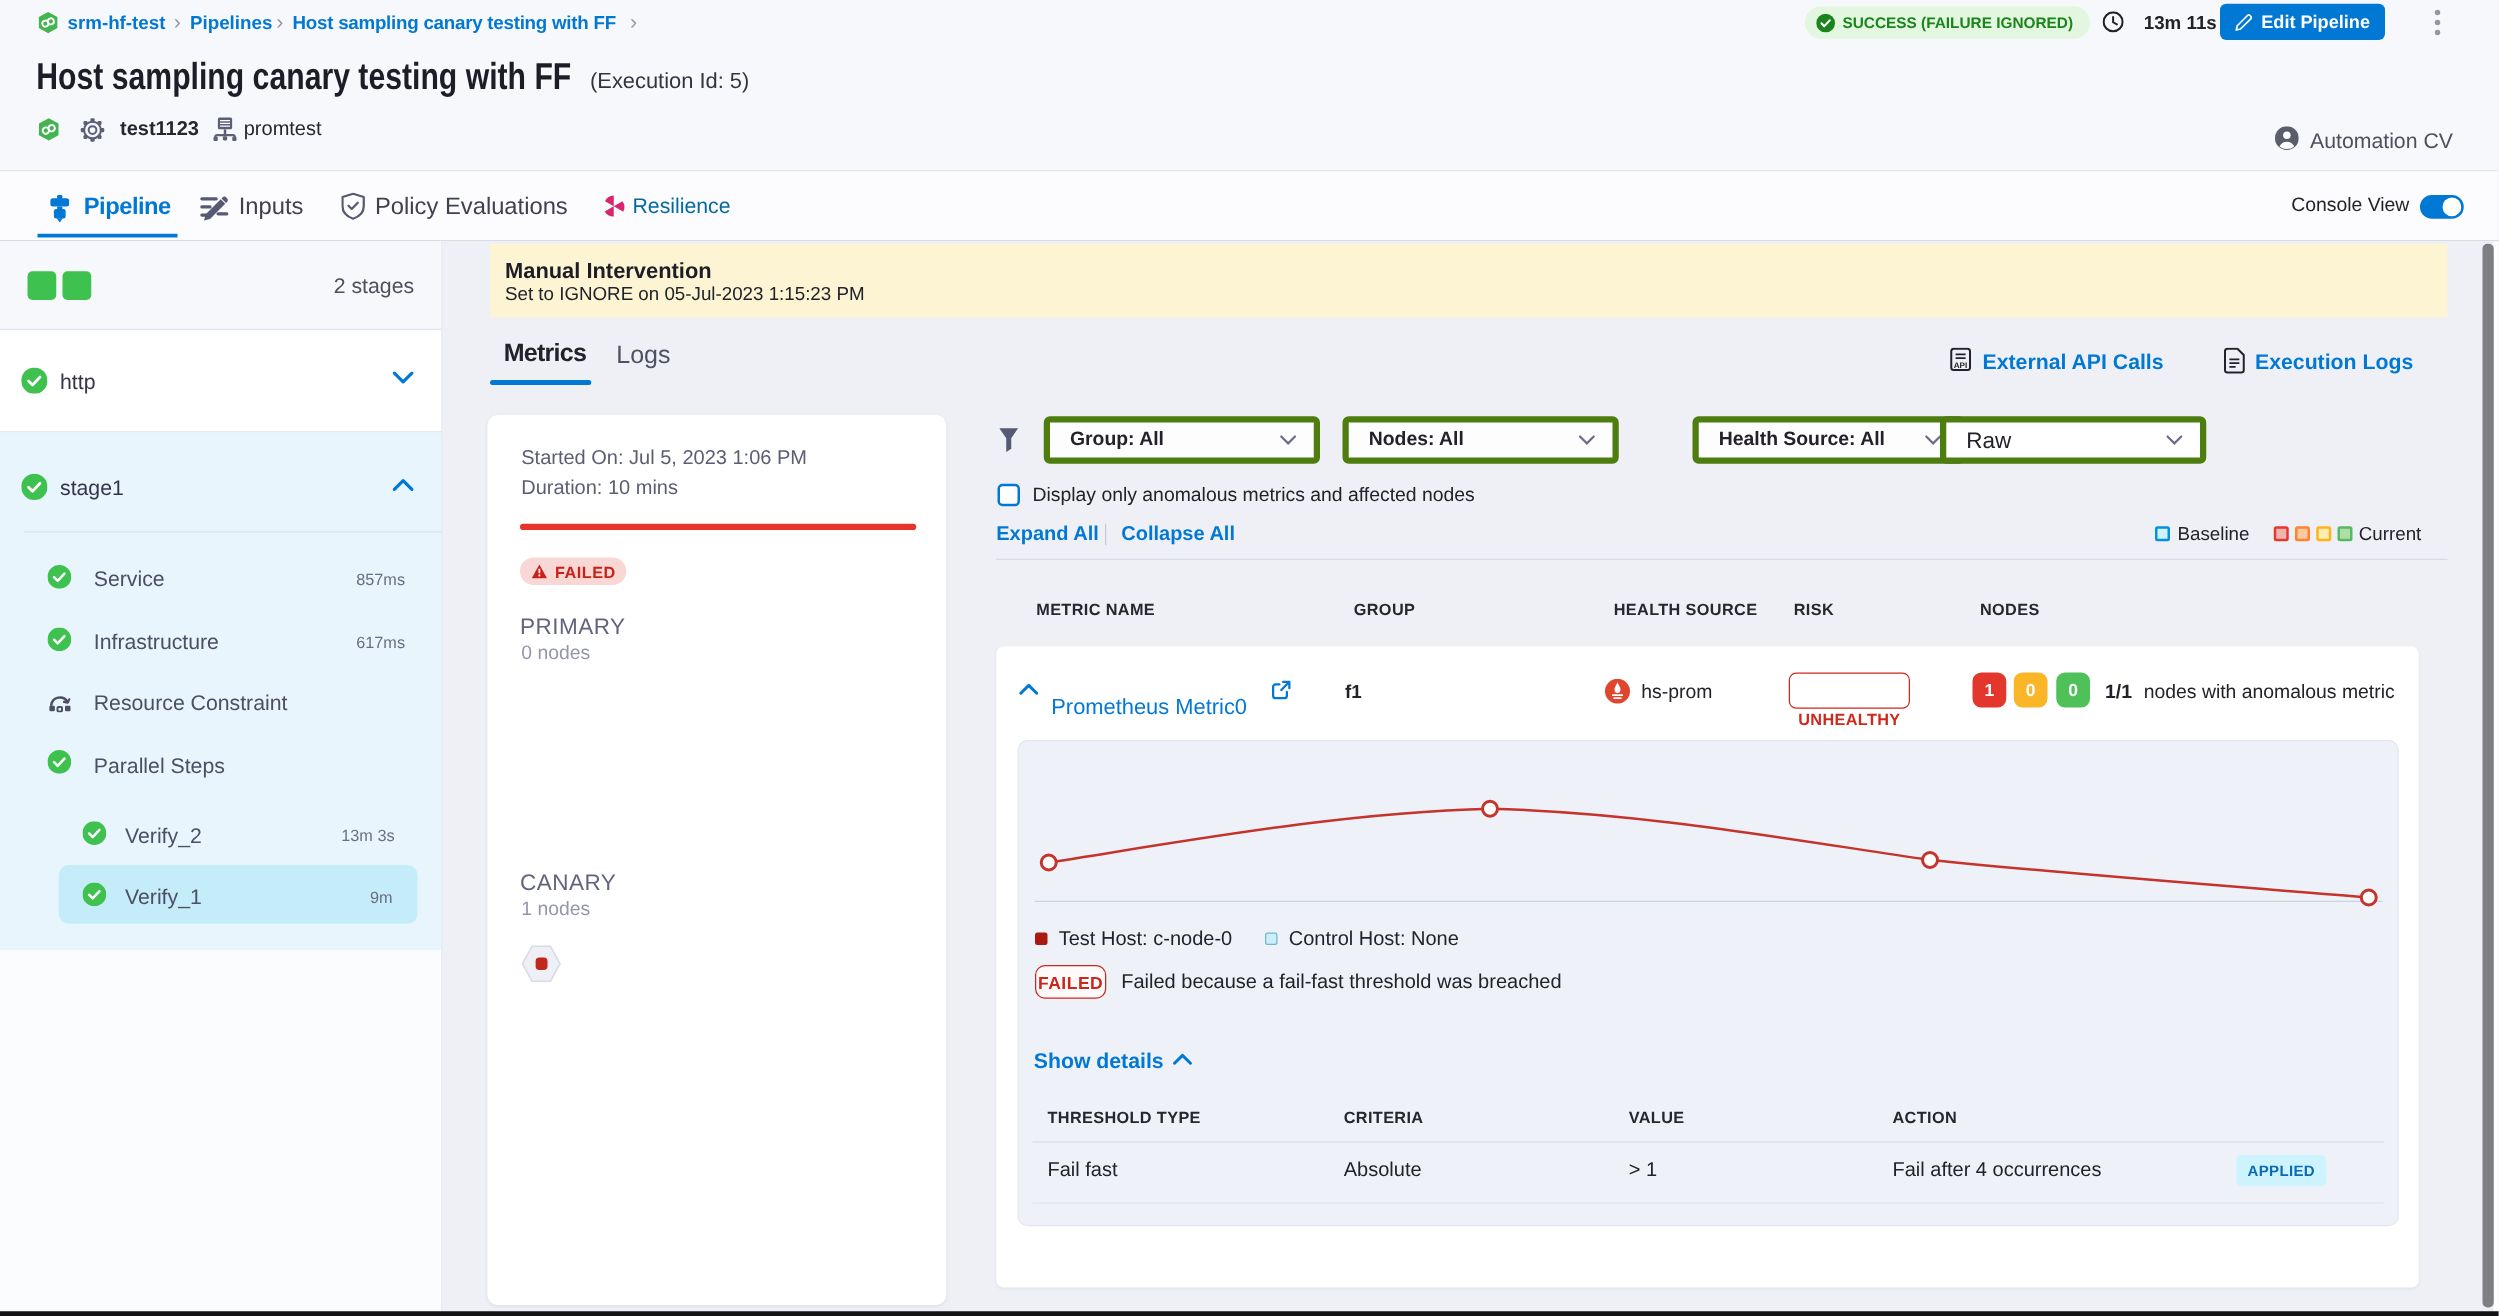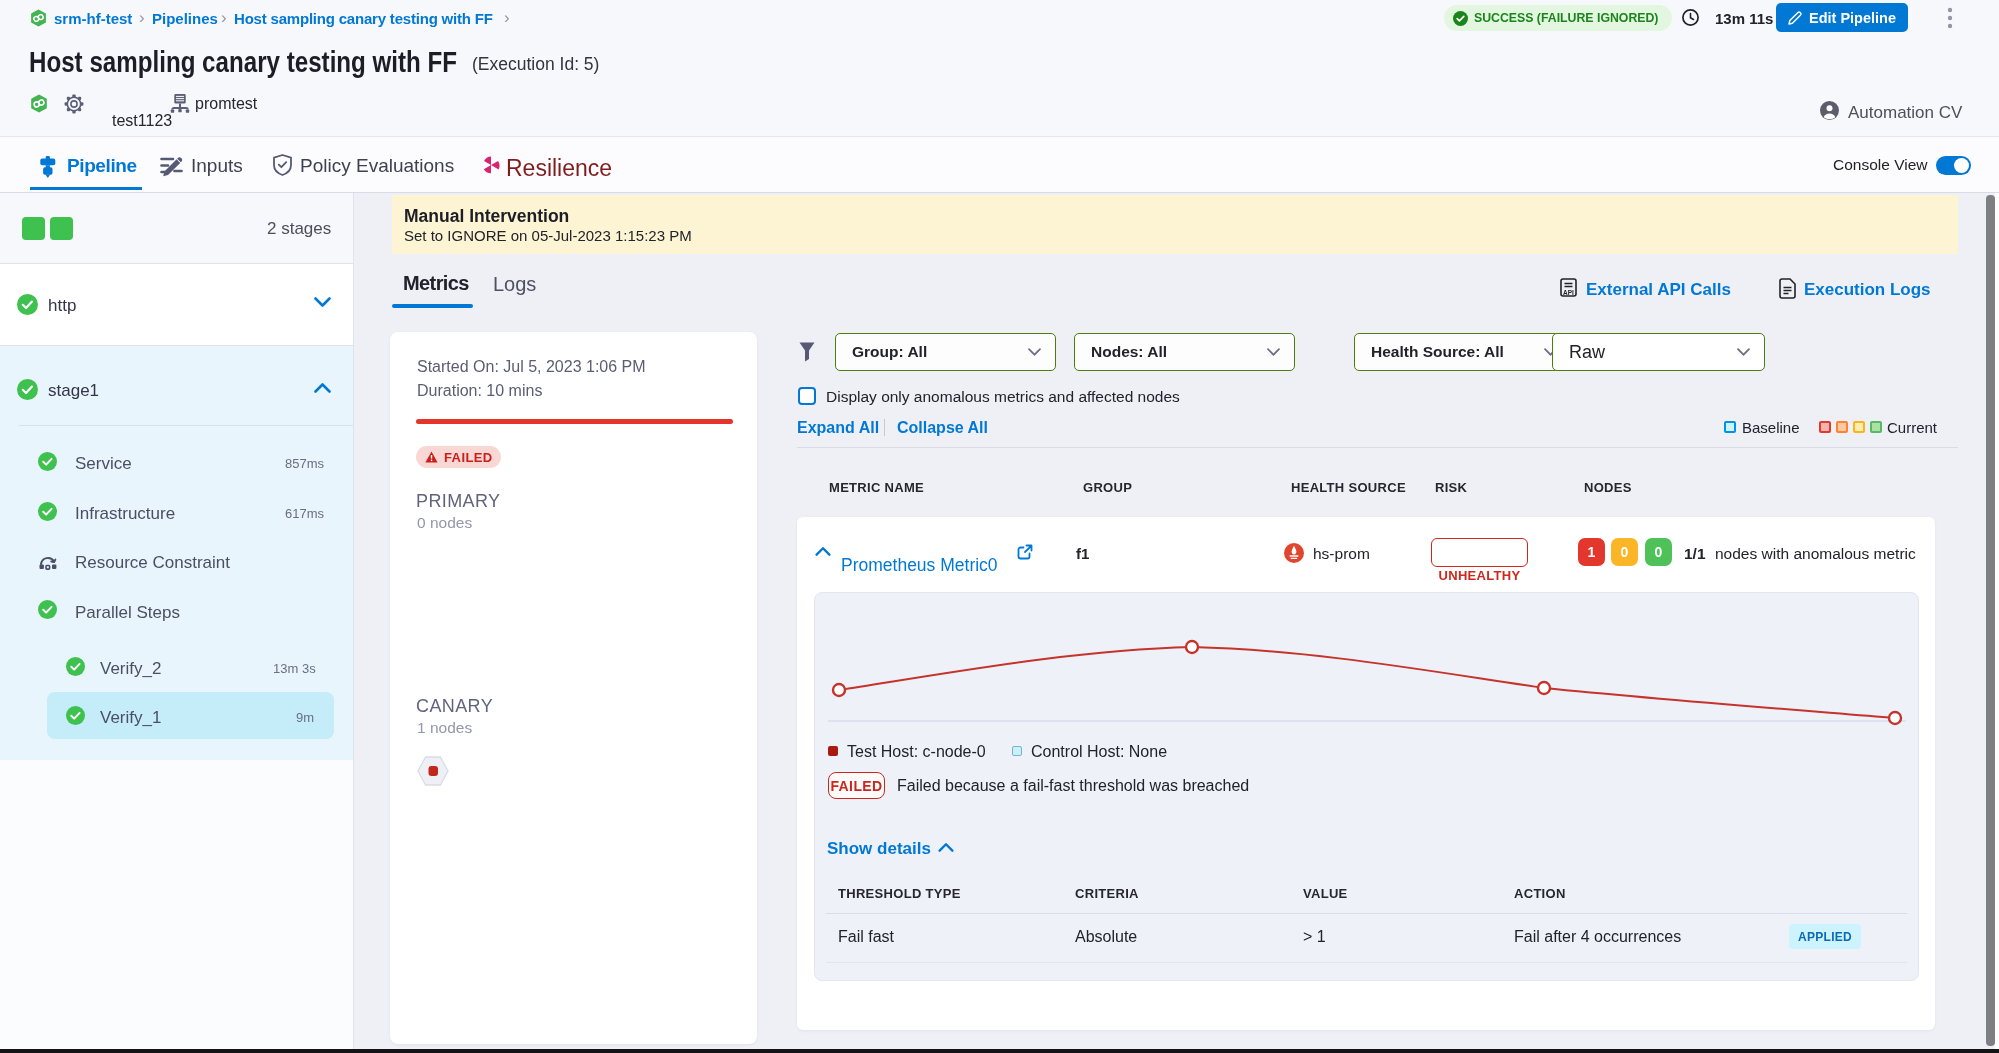--- a/index.html
+++ b/index.html
@@ -4,21 +4,21 @@
 <style>
 * { margin:0; padding:0; box-sizing:border-box; }
 html,body { width:1999px; height:1053px; overflow:hidden; }
 body { font-family:"Liberation Sans", sans-serif; color:#22222a; background:#eef0f6; position:relative; }
 .abs { position:absolute; }
 #hdr { position:absolute; left:0; top:0; width:1999px; height:136px; background:#f7f8fc; }
 #tabbar { position:absolute; left:0; top:136px; width:1999px; height:57px; background:#fcfcfe; border-top:1px solid #e3e5ef; border-bottom:1px solid #d9dbe7; }
 #content { position:absolute; left:0; top:193px; width:1999px; height:856px; background:#eef0f6; }
 #sidebar { position:absolute; left:0; top:193px; width:354px; height:856px; background:#fafcfe; border-right:1px solid #e1e4ef; }
 #botbar { position:absolute; left:0; top:1049px; width:1999px; height:3.6px; background:#131316; }
-.dd { top:333px; height:38px; background:#fdfdfe; border:1px solid #4d7c0f; border-radius:5px; display:flex; align-items:center; justify-content:space-between; padding:0 14px 0 16px; }
+.dd { top:333px; height:38px; background:#fdfdfe; border:5px solid #4d7c0f; border-radius:5px; display:flex; align-items:center; justify-content:space-between; padding:0 14px 0 16px; }
 .dd span { font-size:15.5px; font-weight:bold; color:#22222a; }
 .dd svg.cv { display:block; }
 .th { font-size:13px; font-weight:bold; color:#26262f; letter-spacing:.3px; }
 .nodesq { top:538px; width:27px; height:28px; border-radius:7px; color:#fff; font-size:14px; font-weight:bold; display:flex; align-items:center; justify-content:center; }
 </style>
 </head>
 <body>
 <div id="hdr">
 
   <svg class="abs" style="left:30px; top:9px;" width="17" height="18" viewBox="0 0 17 18">
@@ -54,21 +54,21 @@
         <rect x="8.3" y="0.6" width="3.4" height="3.4" rx="1"></rect>
         <rect x="8.3" y="16" width="3.4" height="3.4" rx="1"></rect>
         <rect x="0.6" y="8.3" width="3.4" height="3.4" rx="1"></rect>
         <rect x="16" y="8.3" width="3.4" height="3.4" rx="1"></rect>
         <rect x="2.8" y="2.8" width="3.2" height="3.2" rx="1"></rect>
         <rect x="14" y="2.8" width="3.2" height="3.2" rx="1"></rect>
         <rect x="2.8" y="14" width="3.2" height="3.2" rx="1"></rect>
         <rect x="14" y="14" width="3.2" height="3.2" rx="1"></rect>
       </g>
     </svg>
-  <div class="abs" style="left:112px; top:95px; font-size:16px; font-weight:normal; color:#26262f;margin-top:17px;">test1123</div>
+  <div class="abs" style="left:96px; top:95px; font-size:16px; font-weight:bold; color:#26262f;">test1123</div>
   <svg class="abs" style="left:170px; top:93px;" width="20" height="21" viewBox="0 0 20 21">
       <g fill="#5d5f78">
         <path d="M5.5 1 h9 a1.2 1.2 0 0 1 1.2 1.2 v7 a1.2 1.2 0 0 1 -1.2 1.2 h-9 a1.2 1.2 0 0 1 -1.2 -1.2 v-7 a1.2 1.2 0 0 1 1.2 -1.2z"></path>
         <rect x="9" y="10.5" width="2" height="4"></rect>
         <path d="M2.2 16.6 a1.6 1.6 0 0 1 1.6 -1.6 h12.4 a1.6 1.6 0 0 1 1.6 1.6" fill="none" stroke="#5d5f78" stroke-width="1.8"></path>
         <rect x="0.8" y="16.4" width="3.4" height="3.4" rx="0.9"></rect>
         <rect x="15.8" y="16.4" width="3.4" height="3.4" rx="0.9"></rect>
         <rect x="8.3" y="15.9" width="3.4" height="3.4" rx="0.9"></rect>
       </g>
       <path d="M6 3.4 h8 M6 5.6 h8 M6 7.8 h8" stroke="#fff" stroke-width="1"></path>
@@ -133,21 +133,21 @@
       <path d="M5.8 10.6 l2.6 2.6 4.8-5" fill="none" stroke="#565973" stroke-width="1.8" stroke-linecap="round" stroke-linejoin="round"></path>
     </svg>
   <div class="abs" style="left:300px; top:18px; font-size:19px; color:#3f4050;">Policy Evaluations</div>
   <svg class="abs" style="left:481px; top:18px;" width="20" height="20" viewBox="0 0 20 20">
       <g fill="#d9256d">
         <path d="M10 10 L3 6 a8 8 0 0 1 7-4.6 z"></path>
         <path d="M10 10 l7-4 a8 8 0 0 1 0.6 8.4 z"></path>
         <path d="M10 10 l0 8.2 a8 8 0 0 1 -7.2-4 z"></path>
       </g>
     </svg>
-  <div class="abs" style="left:506px; top:18px; font-size:23px; color:#7f1d1d;">Resilience</div>
+  <div class="abs" style="left:506px; top:18px; font-size:17px; color:#0369a1;">Resilience</div>
   <div class="abs" style="left:1833px; top:19px; font-size:15.5px; color:#22222a;">Console View</div>
   <div class="abs" style="left:1936px; top:19px; width:35px; height:19px; background:#0278d5; border-radius:10px;">
     <div style="position:absolute; right:2px; top:2px; width:15px; height:15px; background:#fff; border-radius:50%;"></div>
   </div>
 </div>
 
 <div id="content"></div>
 <div id="sidebar">
 
   <div class="abs" style="left:0; top:0; width:353px; height:70px; background:#f6f8fb;"></div>

